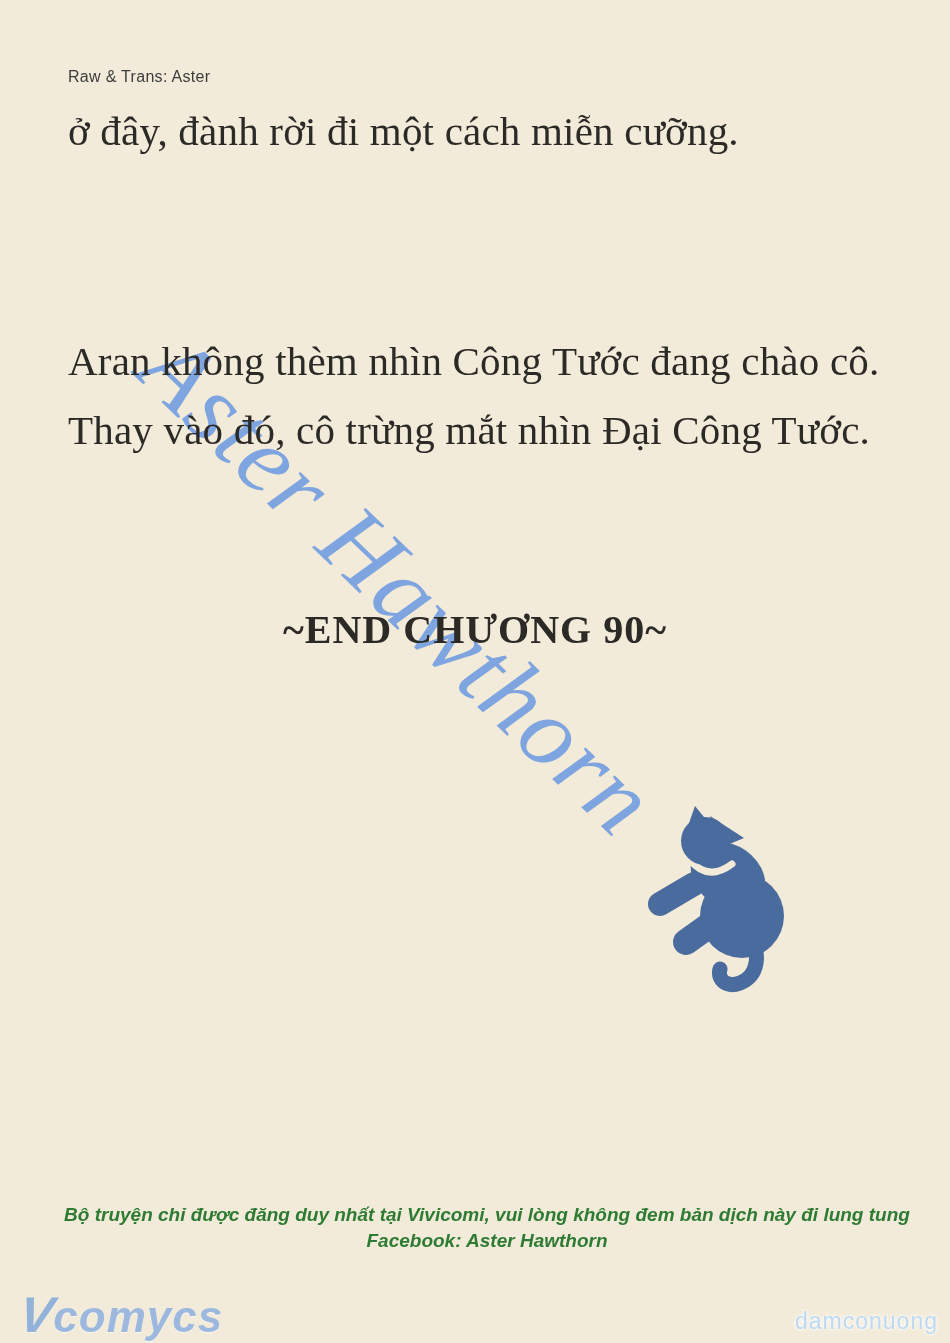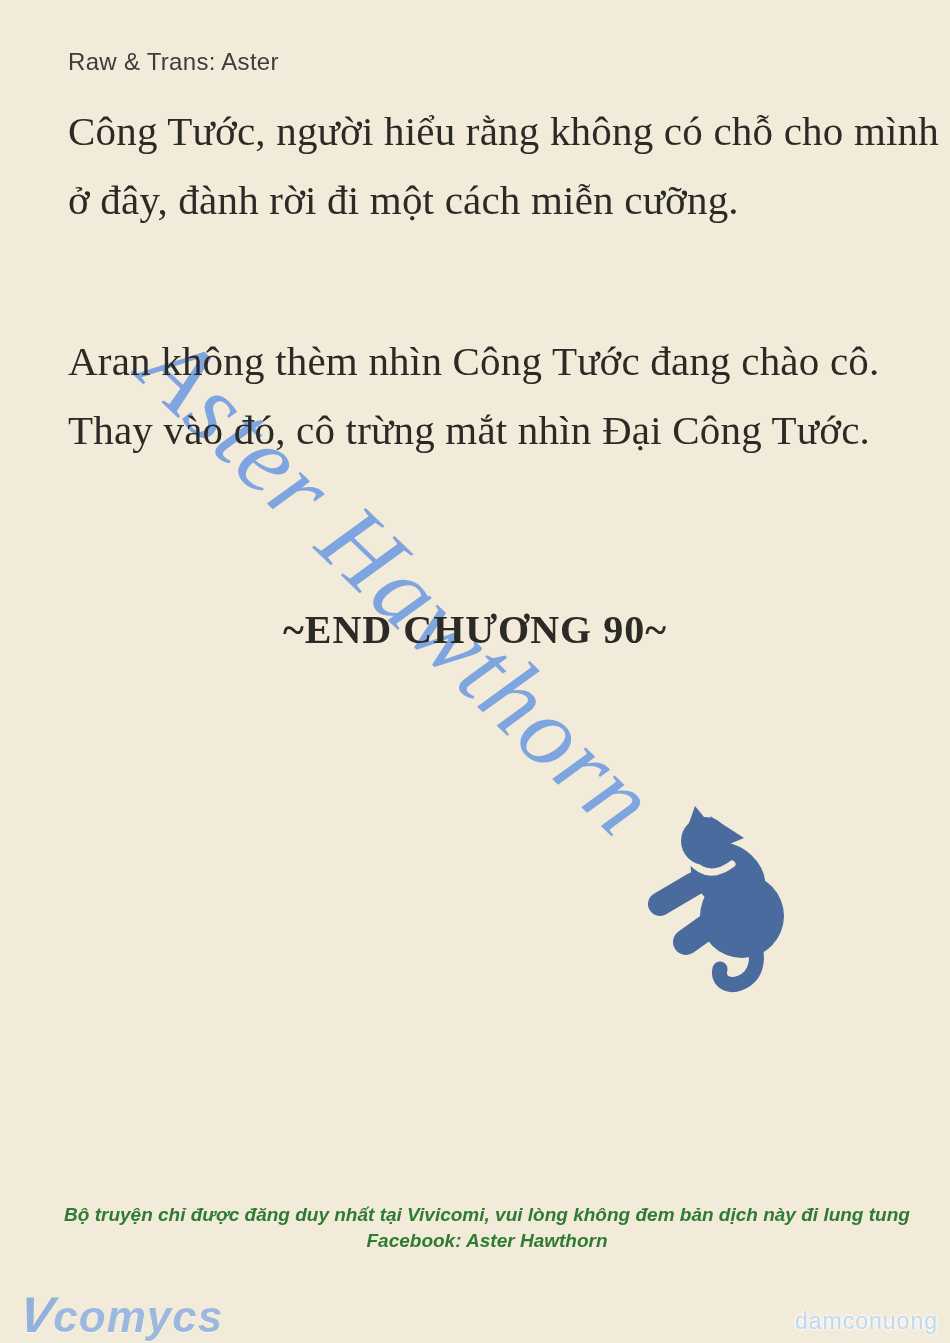--- a/index.html
+++ b/index.html
@@ -4,23 +4,23 @@
 <style>
   html,body{margin:0;padding:0;}
   .page{
     position:relative;
     width:950px;height:1343px;
     background:#f2ebd9;
     overflow:hidden;
     font-family:"Liberation Serif", serif;
   }
   .credit{
-    position:absolute;left:68px;top:48px;
+    position:absolute;left:68px;top:68px;
     font-family:"Liberation Sans", sans-serif;
-    font-size:24px;color:#3c3c3c;
+    font-size:16px;color:#3c3c3c;
     letter-spacing:0.3px;
   }
   .diag-watermark{
     position:absolute;left:192px;top:316px;
     font-size:100px;font-style:italic;
     color:#7fa5e0;
     white-space:nowrap;
     letter-spacing:2px;
     transform:rotate(44deg);
     transform-origin:left top;
@@ -94,21 +94,20 @@
 <body>
 
 <div class="page">
 
   <div class="credit">Raw &amp; Trans: Aster</div>
 
   <div class="diag-watermark">Aster Hawthorn</div>
 
   <div class="story">
     <div class="para para1">
-      <div class="line">Công Tước, người hiểu rằng không có chỗ cho mình</div>
       <div class="line">ở đây, đành rời đi một cách miễn cưỡng.</div>
     </div>
     <div class="para para2">
       <div class="line">Aran không thèm nhìn Công Tước đang chào cô.</div>
       <div class="line">Thay vào đó, cô trừng mắt nhìn Đại Công Tước.</div>
     </div>
     <div class="end-marker">~END CHƯƠNG 90~</div>
   </div>
 
   <svg class="cat" viewBox="0 0 142 192" xmlns="http://www.w3.org/2000/svg" aria-hidden="true">

